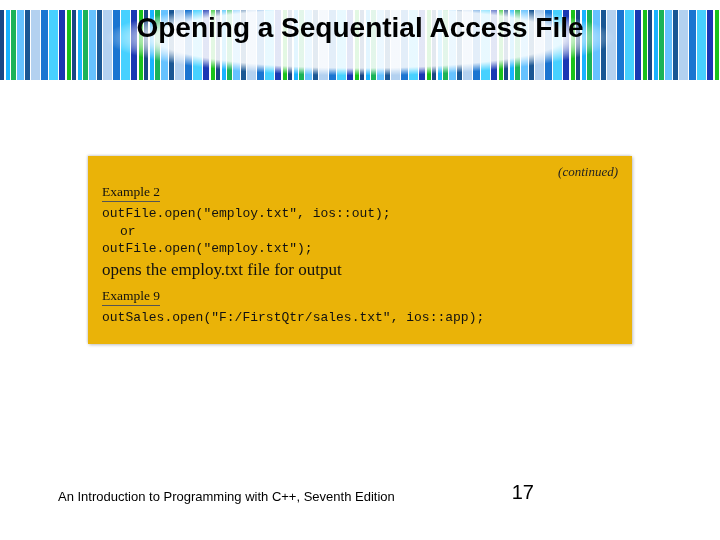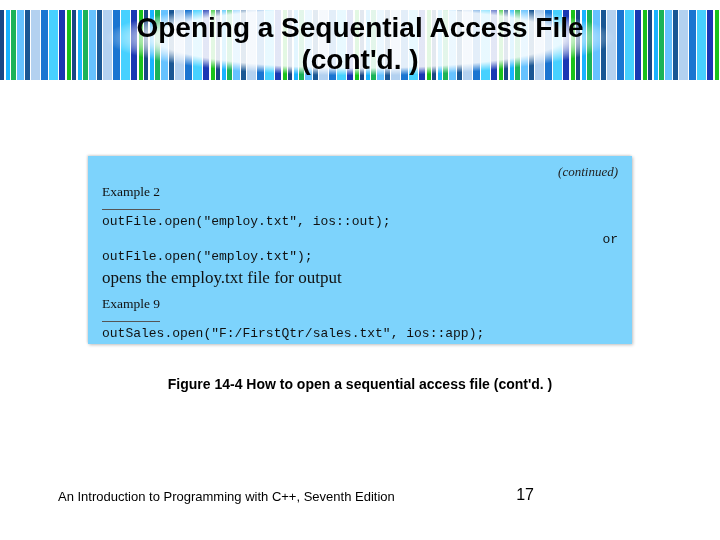--- a/index.html
+++ b/index.html
@@ -17,63 +17,61 @@
   }
   .banner-mask { position:absolute; top:10px; left:0; width:720px; height:70px;
     background: radial-gradient(ellipse 340px 50px at 50% 40%, rgba(255,255,255,.88) 0 60%, rgba(255,255,255,0) 75%); }
   .title {
     position: absolute; top: 12px; left: 0; width: 720px; text-align: center;
     font-family: "Trebuchet MS", "Lucida Sans", Verdana, sans-serif;
     font-weight: bold; color: #000; font-size: 28px; line-height: 1.15;
   }
   .figure-box {
     position: absolute; left: 88px; top: 156px; width: 544px; height: 188px;
-    background: #7dd3fc; box-shadow: 1px 1px 3px rgba(0,0,0,.25), -1px -1px 2px rgba(0,0,0,.12);
+    background: #eab308; box-shadow: 1px 1px 3px rgba(0,0,0,.25), -1px -1px 2px rgba(0,0,0,.12);
     padding: 8px 14px 10px 14px;
   }
   .continued { text-align: right; font-style: italic; font-size: 13px; color: #222; margin-bottom: 2px; font-family: Georgia, "Times New Roman", serif; }
-  .ex-head { font-family: Georgia, "Times New Roman", serif; font-size: 13.5px; color: #111; border-bottom: 1px solid #555; display: inline-block; padding-bottom: 9px; margin-bottom: 3px; }
+  .ex-head { font-family: Georgia, "Times New Roman", serif; font-size: 13.5px; color: #111; border-bottom: 1px solid #555; display: inline-block; padding-bottom: 1px; margin-bottom: 3px; }
   .code { font-family: "Courier New", monospace; font-size: 13px; color: #111; line-height: 1.35; white-space: pre; }
-  .indent { padding-left: 18px; text-align: right; }
+  .indent { padding-left: 18px; }
   .note { font-family: Georgia, "Times New Roman", serif; font-size: 17px; color: #111; margin: 2px 0 6px 0; }
   .caption {
     position: absolute; left: 0; width: 720px; top: 376px; text-align: center;
     font-family: Arial, sans-serif; font-size: 14px; font-weight: bold; color: #000;
   }
   .footer-left {
     position: absolute; left: 58px; bottom: 36px; font-size: 13px; color: #000;
     font-family: Arial, sans-serif;
   }
   .footer-right {
-    position: absolute; right: 58px; bottom: 36px; font-size: 16px; color: #000;
+    position: absolute; right: 58px; bottom: 36px; font-size: 20px; color: #000;
     font-family: Arial, sans-serif;
   }
 </style>
 </head>
 <body>
 
 <div class="slide">
   <div class="banner"></div>
   <div class="banner-mask"></div>
 
   <div class="title">
     <span>Opening a Sequential Access File</span><br>
-    <span>(cont'd. )</span>
   </div>
 
   <div class="figure-box">
     <div class="continued">(continued)</div>
 
     <div><span class="ex-head">Example 2</span></div>
     <div class="code">outFile.open("employ.txt", ios::out);</div>
     <div class="code indent">or</div>
     <div class="code">outFile.open("employ.txt");</div>
     <div class="note">opens the employ.txt file for output</div>
 
     <div><span class="ex-head">Example 9</span></div>
     <div class="code">outSales.open("F:/FirstQtr/sales.txt", ios::app);</div>
   </div>
 
-  <div class="caption">Figure 14-4 How to open a sequential access file (cont'd. )</div>
 
   <div class="footer-left">An Introduction to Programming with C++, Seventh Edition</div>
   <div class="footer-right">17</div>
 </div>
 
 </body></html>

